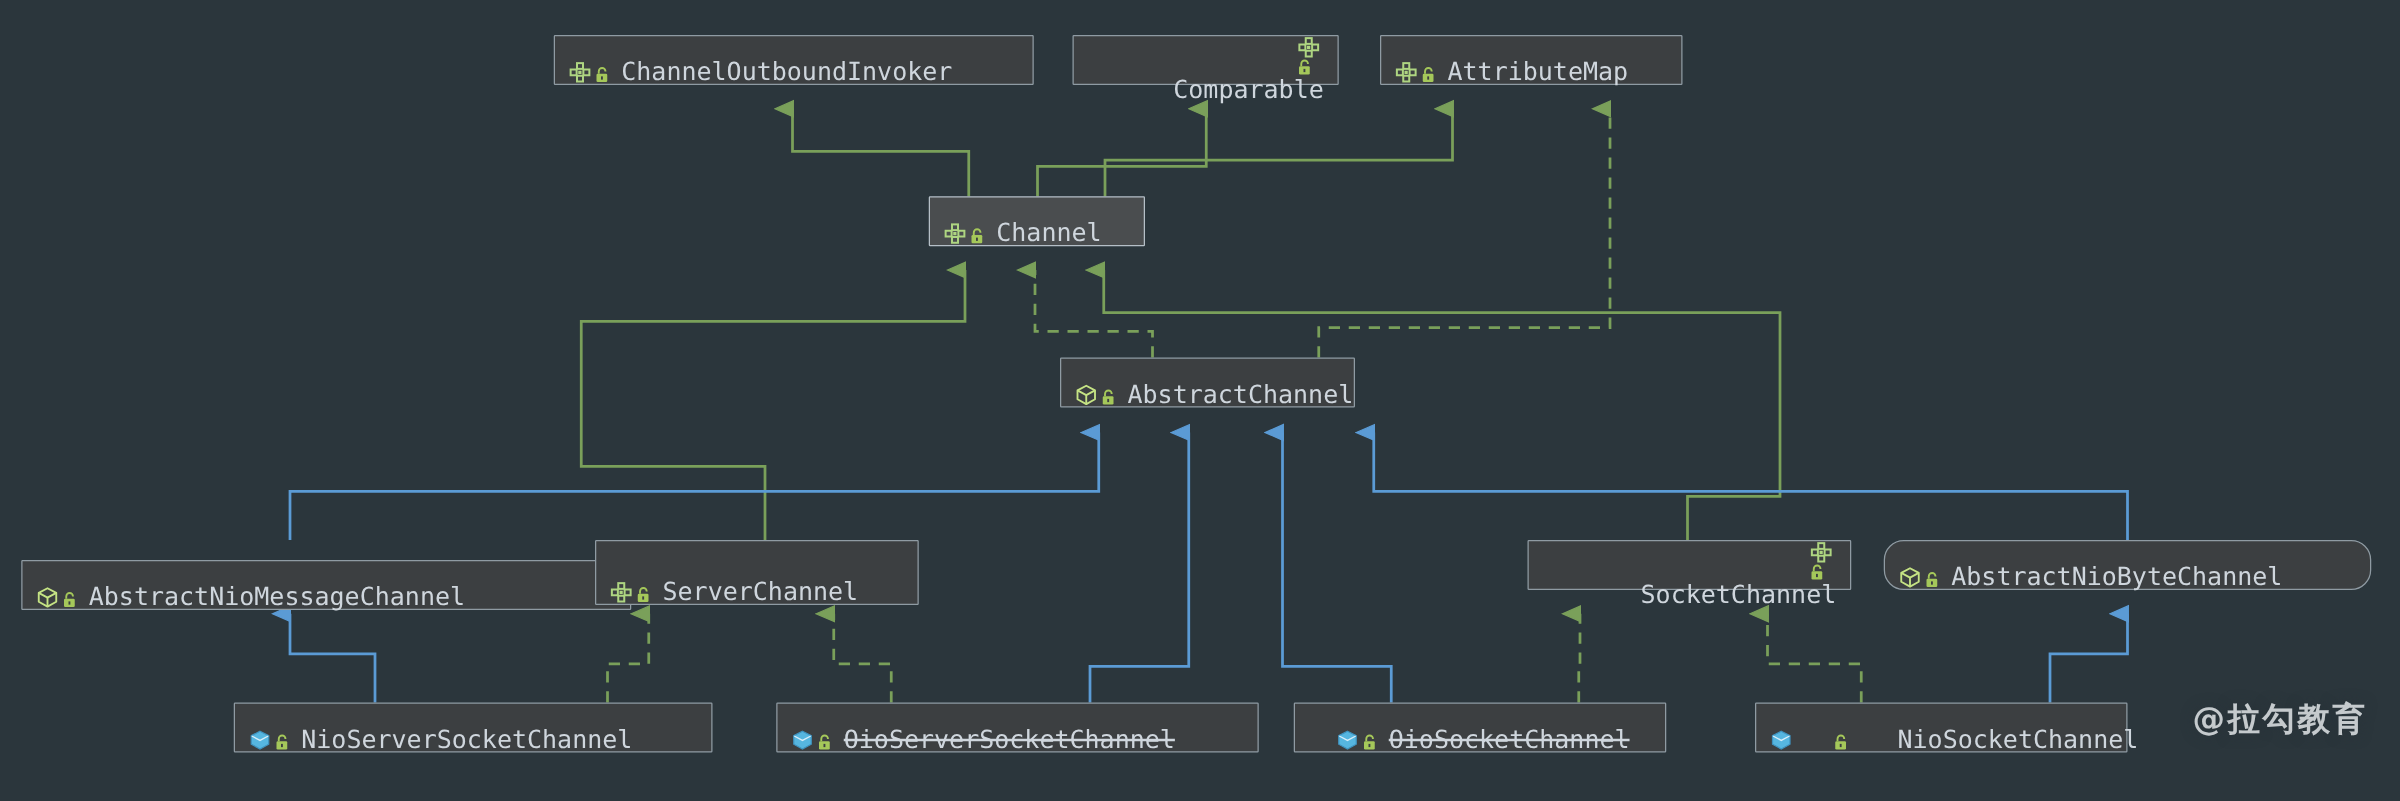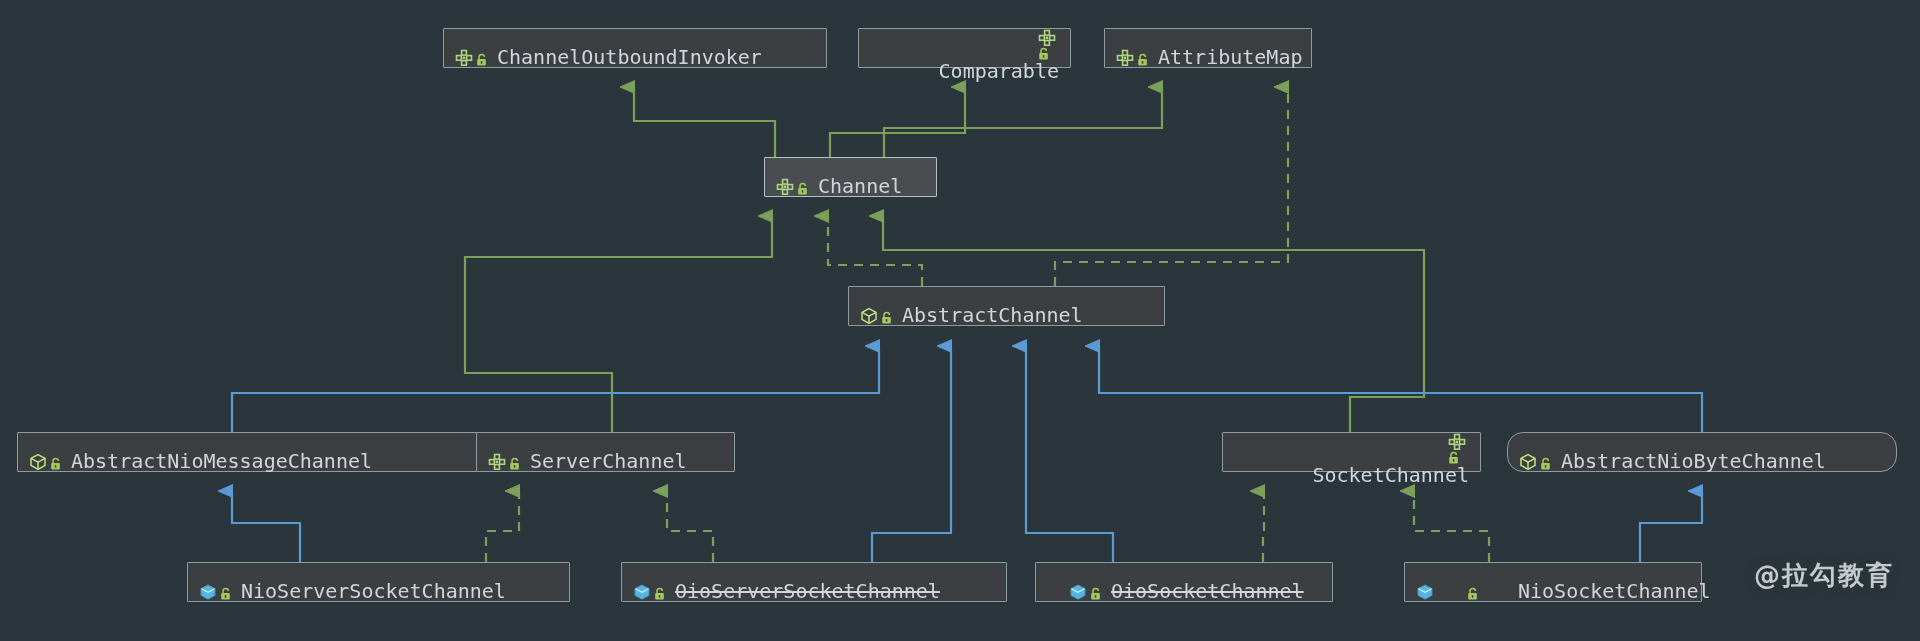--- a/index.html
+++ b/index.html
@@ -38,21 +38,20 @@
     border: 1px solid #8f9ba3;
     height: 40px;
     padding: 0 11px;
     border-radius: 1px;
     white-space: nowrap;
     z-index: 5;
   }
   .node.selected {
     background: #4a4d4f;
     border-color: #b5bfc7;
-    margin-left: 21px;
   }
   .node-icon {
     flex: 0 0 auto;
     width: 18px;
     height: 18px;
     margin-right: 3px;
     display: block;
   }
   .lock-icon {
     flex: 0 0 auto;
@@ -174,21 +173,21 @@
           </g>
           <rect x="7.6" y="7.6" width="2.6" height="2.6" fill="#aed581"></rect>
         </svg>
         <svg class="lock-icon" viewBox="0 0 11 14">
           <path d="M3 6 L3 4.1 A2.5 2.5 0 0 1 8.4 4.1" fill="none" stroke="#a5c85a" stroke-width="1.5"></path>
           <rect x="1.2" y="5.9" width="8.6" height="6.6" rx="1" fill="#a5c85a"></rect>
           <rect x="4.8" y="8.1" width="1.5" height="2.6" fill="#3c3f41"></rect>
         </svg>
         <span class="node-label">Comparable</span>
       </div>
-      <div class="node" style="left: 1104px; top: 28px; width: 208px; height: 40px;">
+      <div class="node" style="left: 1104px; top: 28px; width: 242px; height: 40px;">
         <svg class="node-icon" viewBox="0 0 18 18">
           <g fill="none" stroke="#aed581" stroke-width="1.6">
             <rect x="6.6" y="1.5" width="4.8" height="4.6"></rect>
             <rect x="1.5" y="6.6" width="4.8" height="4.6"></rect>
             <rect x="11.7" y="6.6" width="4.8" height="4.6"></rect>
             <rect x="6.6" y="11.6" width="4.8" height="4.6"></rect>
           </g>
           <rect x="7.6" y="7.6" width="2.6" height="2.6" fill="#aed581"></rect>
         </svg>
         <svg class="lock-icon" viewBox="0 0 11 14">
@@ -208,51 +207,51 @@
           </g>
           <rect x="7.6" y="7.6" width="2.6" height="2.6" fill="#aed581"></rect>
         </svg>
         <svg class="lock-icon" viewBox="0 0 11 14">
           <path d="M3 6 L3 4.1 A2.5 2.5 0 0 1 8.4 4.1" fill="none" stroke="#a5c85a" stroke-width="1.5"></path>
           <rect x="1.2" y="5.9" width="8.6" height="6.6" rx="1" fill="#a5c85a"></rect>
           <rect x="4.8" y="8.1" width="1.5" height="2.6" fill="#3c3f41"></rect>
         </svg>
         <span class="node-label">Channel</span>
       </div>
-      <div class="node" style="left: 848px; top: 286px; width: 317px; height: 40px;">
+      <div class="node" style="left: 848px; top: 286px; width: 236px; height: 40px;">
         <svg class="node-icon" viewBox="0 0 18 18">
           <g fill="none" stroke="#c5e384" stroke-width="1.5" stroke-linejoin="round">
             <path d="M9 1.6 L16 5.3 L16 12.4 L9 16.3 L2 12.4 L2 5.3 Z"></path>
             <path d="M2 5.3 L9 9.1 L16 5.3"></path>
             <path d="M9 9.1 L9 16.3"></path>
           </g>
         </svg>
         <svg class="lock-icon" viewBox="0 0 11 14">
           <path d="M3 6 L3 4.1 A2.5 2.5 0 0 1 8.4 4.1" fill="none" stroke="#a5c85a" stroke-width="1.5"></path>
           <rect x="1.2" y="5.9" width="8.6" height="6.6" rx="1" fill="#a5c85a"></rect>
           <rect x="4.8" y="8.1" width="1.5" height="2.6" fill="#3c3f41"></rect>
         </svg>
         <span class="node-label">AbstractChannel</span>
       </div>
-      <div class="node" style="left: 17px; top: 432px; width: 488px; height: 40px;">
+      <div class="node" style="left: 17px; top: 448px; width: 488px; height: 40px;">
         <svg class="node-icon" viewBox="0 0 18 18">
           <g fill="none" stroke="#c5e384" stroke-width="1.5" stroke-linejoin="round">
             <path d="M9 1.6 L16 5.3 L16 12.4 L9 16.3 L2 12.4 L2 5.3 Z"></path>
             <path d="M2 5.3 L9 9.1 L16 5.3"></path>
             <path d="M9 9.1 L9 16.3"></path>
           </g>
         </svg>
         <svg class="lock-icon" viewBox="0 0 11 14">
           <path d="M3 6 L3 4.1 A2.5 2.5 0 0 1 8.4 4.1" fill="none" stroke="#a5c85a" stroke-width="1.5"></path>
           <rect x="1.2" y="5.9" width="8.6" height="6.6" rx="1" fill="#a5c85a"></rect>
           <rect x="4.8" y="8.1" width="1.5" height="2.6" fill="#3c3f41"></rect>
         </svg>
         <span class="node-label">AbstractNioMessageChannel</span>
       </div>
-      <div class="node" style="left: 476px; top: 432px; width: 259px; height: 40px;">
+      <div class="node" style="left: 476px; top: 432px; width: 259px; height: 52px;">
         <svg class="node-icon" viewBox="0 0 18 18">
           <g fill="none" stroke="#aed581" stroke-width="1.6">
             <rect x="6.6" y="1.5" width="4.8" height="4.6"></rect>
             <rect x="1.5" y="6.6" width="4.8" height="4.6"></rect>
             <rect x="11.7" y="6.6" width="4.8" height="4.6"></rect>
             <rect x="6.6" y="11.6" width="4.8" height="4.6"></rect>
           </g>
           <rect x="7.6" y="7.6" width="2.6" height="2.6" fill="#aed581"></rect>
         </svg>
         <svg class="lock-icon" viewBox="0 0 11 14">

